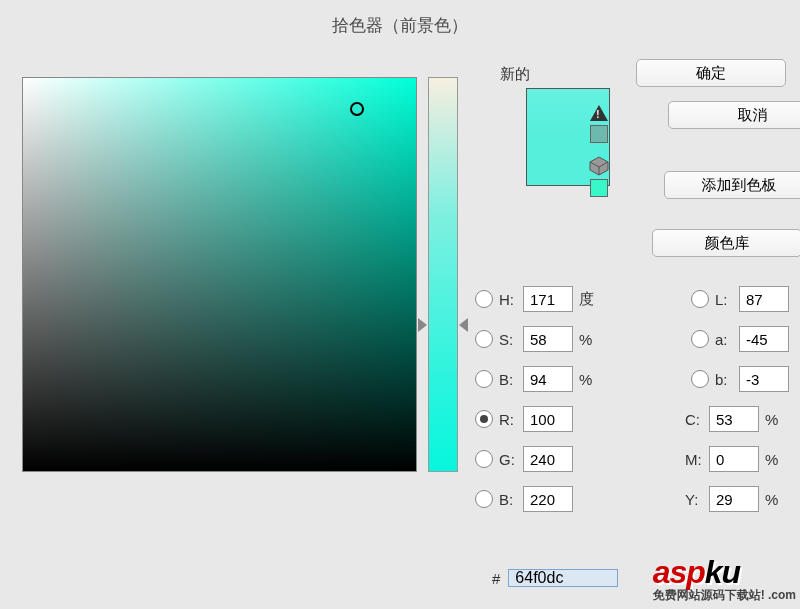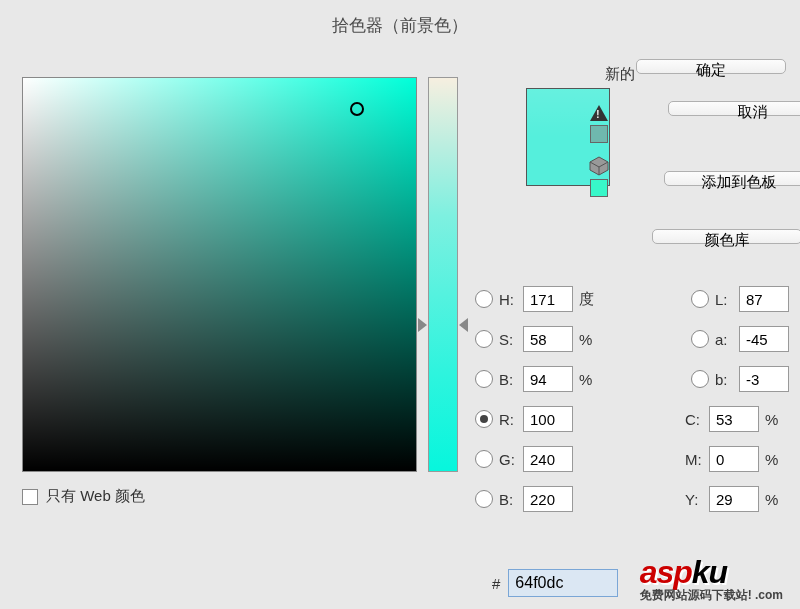--- a/index.html
+++ b/index.html
@@ -69,21 +69,21 @@
       #7ef0e0 35%,
       #55f2df 55%,
       #2ef4de 75%,
       #07f6dd 100%);
   }
   .swatch-area {
     position: absolute;
     left: 500px;
     top: 14px;
     width: 135px;
-    text-align: right;
+    text-align: left;
   }
   .swatch-label { font-size: 15px; margin: 2px 0; }
   .swatch-box {
     width: 84px;
     height: 98px;
     margin: 4px auto;
     border: 1px solid #555;
     background: #55efdc;
     position: relative;
   }
@@ -133,21 +133,21 @@
     left: 590px;
     top: 130px;
     width: 18px;
     height: 18px;
     background: #38f7c9;
     border: 1px solid #666;
   }
   .btn {
     position: absolute;
     width: 150px;
-    height: 15px;
+    height: 28px;
     background: linear-gradient(#fcfcfc, #f0f0f0);
     border: 1px solid #b0b0b0;
     border-radius: 5px;
     font-size: 15px;
     cursor: pointer;
   }
   .btn-ok { left: 636px; top: 10px; }
   .btn-cancel { left: 668px; top: 52px; padding-left: 25px; }
   .btn-add { left: 664px; top: 122px; }
   .btn-lib { left: 652px; top: 180px; }
@@ -213,29 +213,29 @@
   .hex-row {
     position: absolute;
     left: 492px;
     top: 520px;
     display: flex;
     align-items: center;
     gap: 8px;
   }
   .hex-input {
     width: 110px;
-    height: 28px;
+    height: 18px;
     border: 1px solid #7aa6d6;
     background: #dbe7f3;
     padding: 0 6px;
     font-size: 16px;
   }
   .watermark {
     position: absolute;
-    right: 17px;
+    right: 4px;
     bottom: 4px;
     font-family: "Arial Black", sans-serif;
     font-size: 32px;
     font-style: italic;
     font-weight: 900;
     letter-spacing: -1px;
     text-shadow: 2px 2px 0 #fff;
   }
   .watermark .a { color: #c00; }
   .watermark .s { color: #000; }
@@ -357,24 +357,20 @@
         <input class="val-input" value="220" style="">
       </div>
       <div class="col-right">
         <span class="rlabel">Y:</span>
         <input class="val-input" value="29" style="">
         <span class="unit">%</span>
       </div>
     </div>
   </div>
 
-  <div class="web-only">
-    <div class="check"></div>
-    <span>只有 Web 颜色</span>
-  </div>
 
   <div class="hex-row">
     <span>#</span>
     <input class="hex-input" value="64f0dc" style="">
   </div>
 
   <div class="watermark">
     <span class="a">asp</span><span class="s">ku</span>
     <span class="sub">免费网站源码下载站! .com</span>
   </div>

